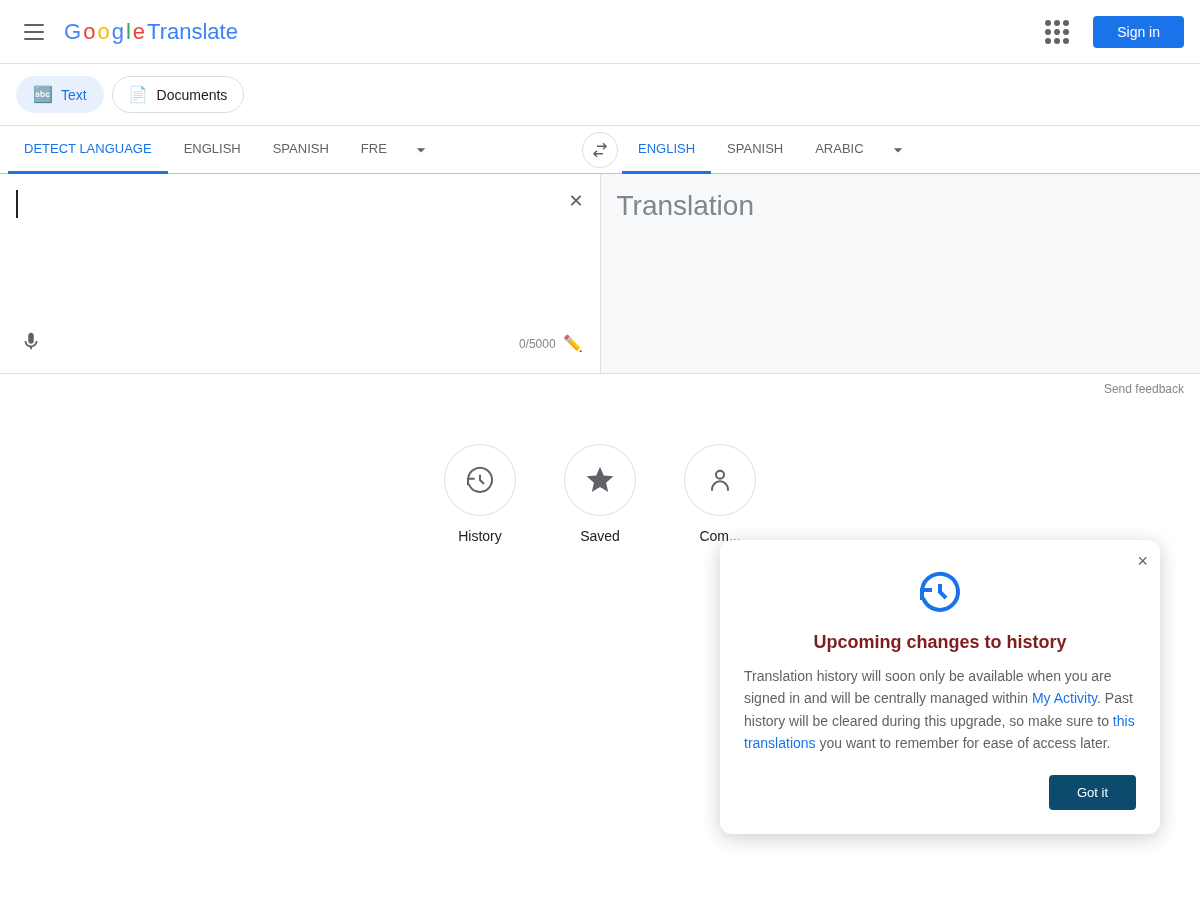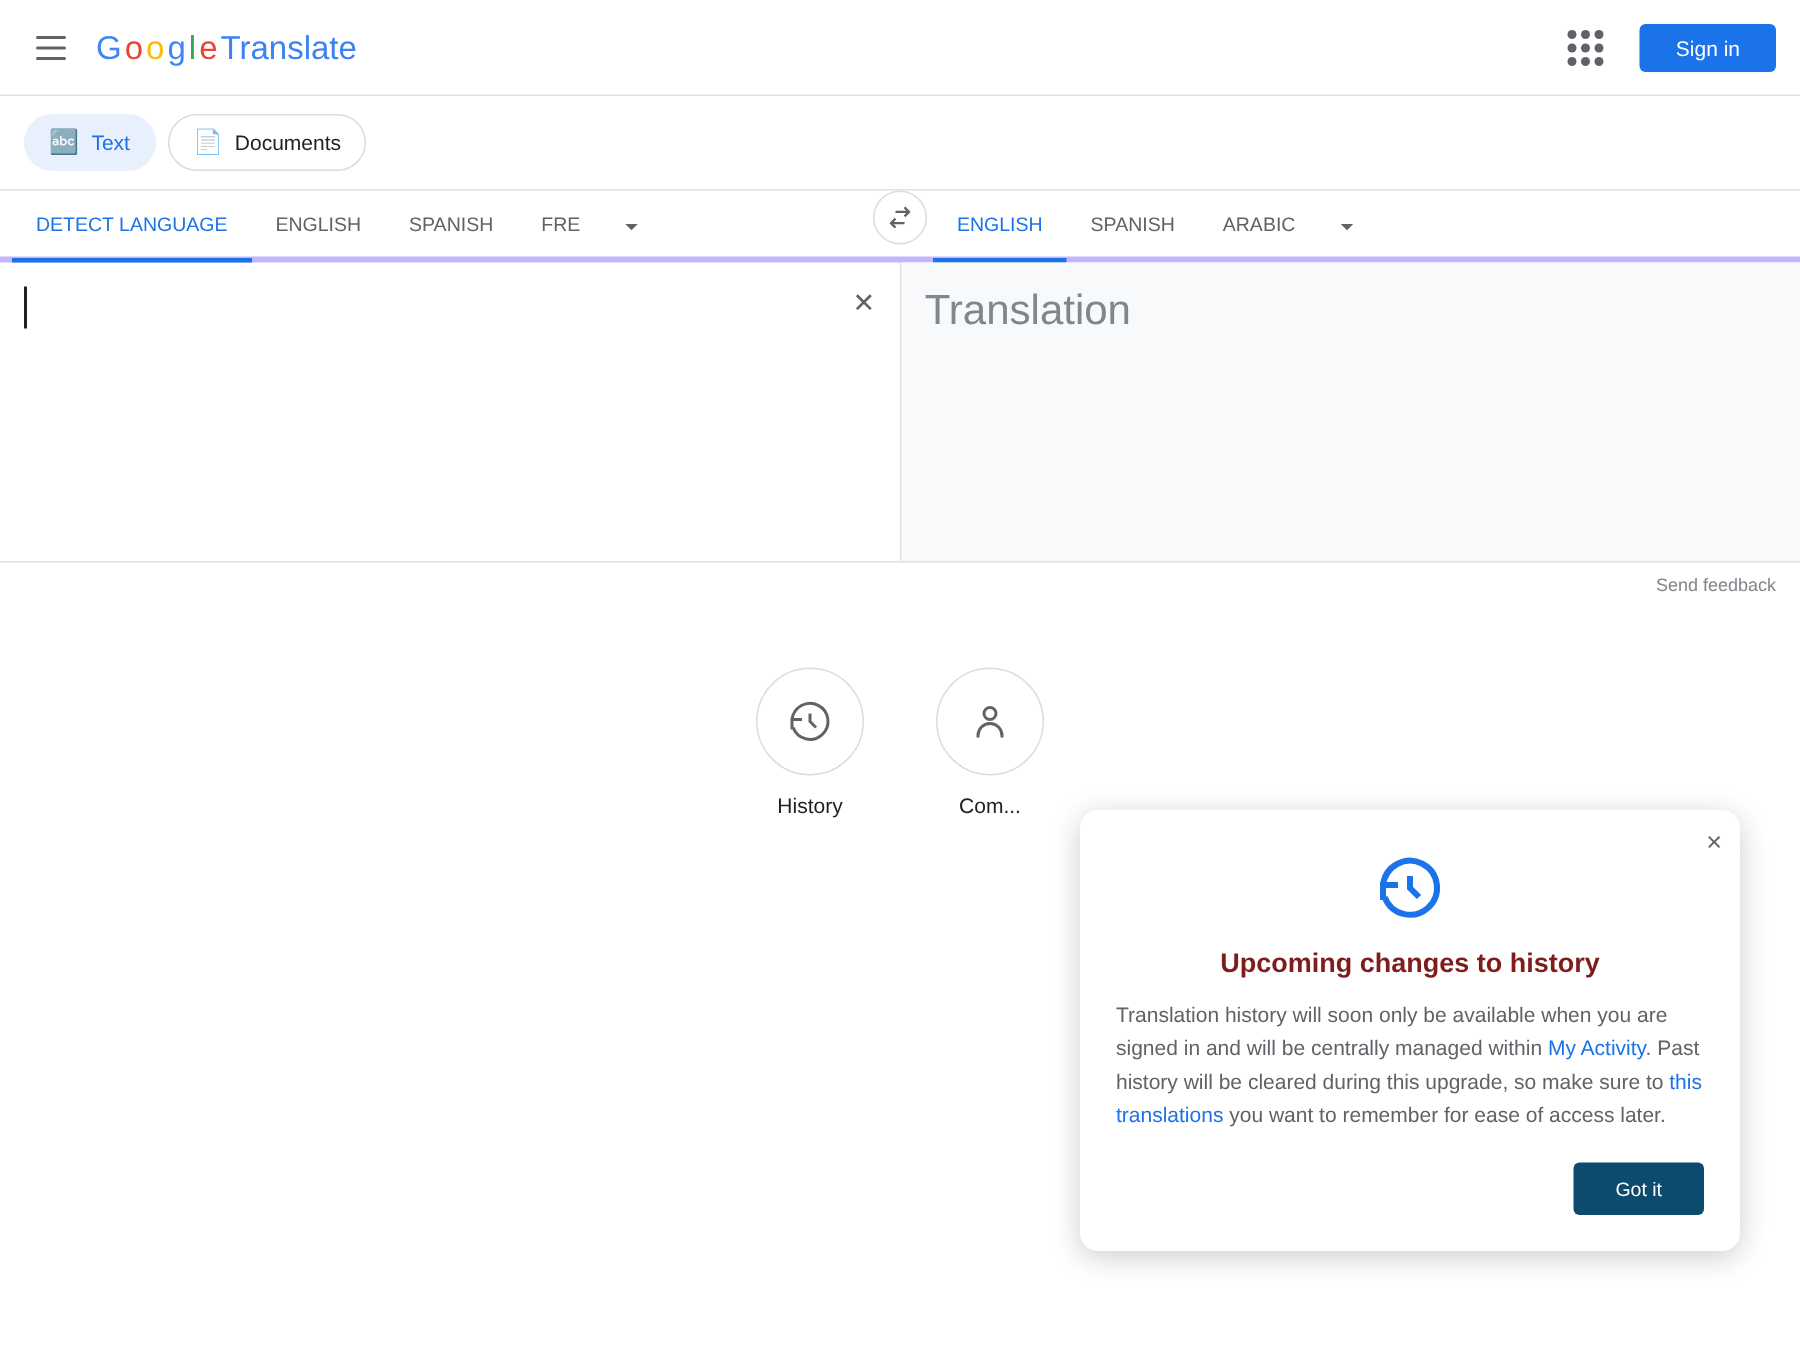--- a/index.html
+++ b/index.html
@@ -103,23 +103,23 @@
       border-color: #e8f0fe;
       color: #1a73e8;
     }
     .mode-icon {
       font-size: 16px;
     }
 
     
     .lang-bar {
       display: flex;
-      align-items: flex-start;
+      align-items: center;
       height: 48px;
-      border-bottom: 4px solid #c4b5fd;
+      border-bottom: 1px solid #c4b5fd;
       padding: 0 8px;
     }
     .lang-tabs-left {
       display: flex;
       align-items: center;
       flex: 1;
     }
     .lang-tabs-right {
       display: flex;
       align-items: center;
@@ -434,20 +434,32 @@
           <path d="M7 10l5 5 5-5z"></path>
         </svg>
     </div>
   </div>
 </div>
 
 <div class="translate-area">
   <div class="input-panel">
     <span class="cursor-line"></span>
     <button class="clear-btn">✕</button>
+    <div class="input-toolbar">
+      <button class="mic-btn">
+        <svg width="22" height="22" viewBox="0 0 24 24" fill="currentColor">
+          <path d="M12 15c1.66 0 3-1.34 3-3V6c0-1.66-1.34-3-3-3S9 4.34 9 6v6c0 1.66 1.34 3 3 3z"></path>
+          <path d="M17 12c0 2.76-2.24 5-5 5s-5-2.24-5-5H5c0 3.53 2.61 6.43 6 6.92V21h2v-2.08c3.39-.49 6-3.39 6-6.92h-2z"></path>
+        </svg>
+      </button>
+      <div style="display:flex;align-items:center;gap:8px;">
+        <span class="char-count">0/5000</span>
+        <button class="pencil-btn">✏️</button>
+      </div>
+    </div>
   </div>
   <div class="output-panel">
     <span class="translation-text">Translation</span>
   </div>
 </div>
 
 <div class="feedback-bar">
   <a class="feedback-link">Send feedback</a>
 </div>
 
@@ -457,20 +469,28 @@
       <div class="bottom-circle">
         <svg width="32" height="32" viewBox="0 0 24 24" fill="none" stroke="#5f6368" stroke-width="1.5">
           <path d="M12 8v4l3 3"></path>
           <path d="M3.05 11a9 9 0 1 1 .5 4M3 16v-5h5"></path>
         </svg>
       </div>
       <span class="bottom-label">History</span>
     </div>
     <div class="bottom-item">
       <div class="bottom-circle">
+        <svg width="32" height="32" viewBox="0 0 24 24" fill="#5f6368">
+          <path d="M12 17.27L18.18 21l-1.64-7.03L22 9.24l-7.19-.61L12 2 9.19 8.63 2 9.24l5.46 4.73L5.82 21z"></path>
+        </svg>
+      </div>
+      <span class="bottom-label">Saved</span>
+    </div>
+    <div class="bottom-item">
+      <div class="bottom-circle">
         <svg width="32" height="32" viewBox="0 0 24 24" fill="none" stroke="#5f6368" stroke-width="1.5">
           <circle cx="12" cy="8" r="3"></circle>
           <path d="M6 20v-1a6 6 0 0 1 12 0v1"></path>
         </svg>
       </div>
       <span class="bottom-label">Com...</span>
     </div>
   </div>
 </div>
 

